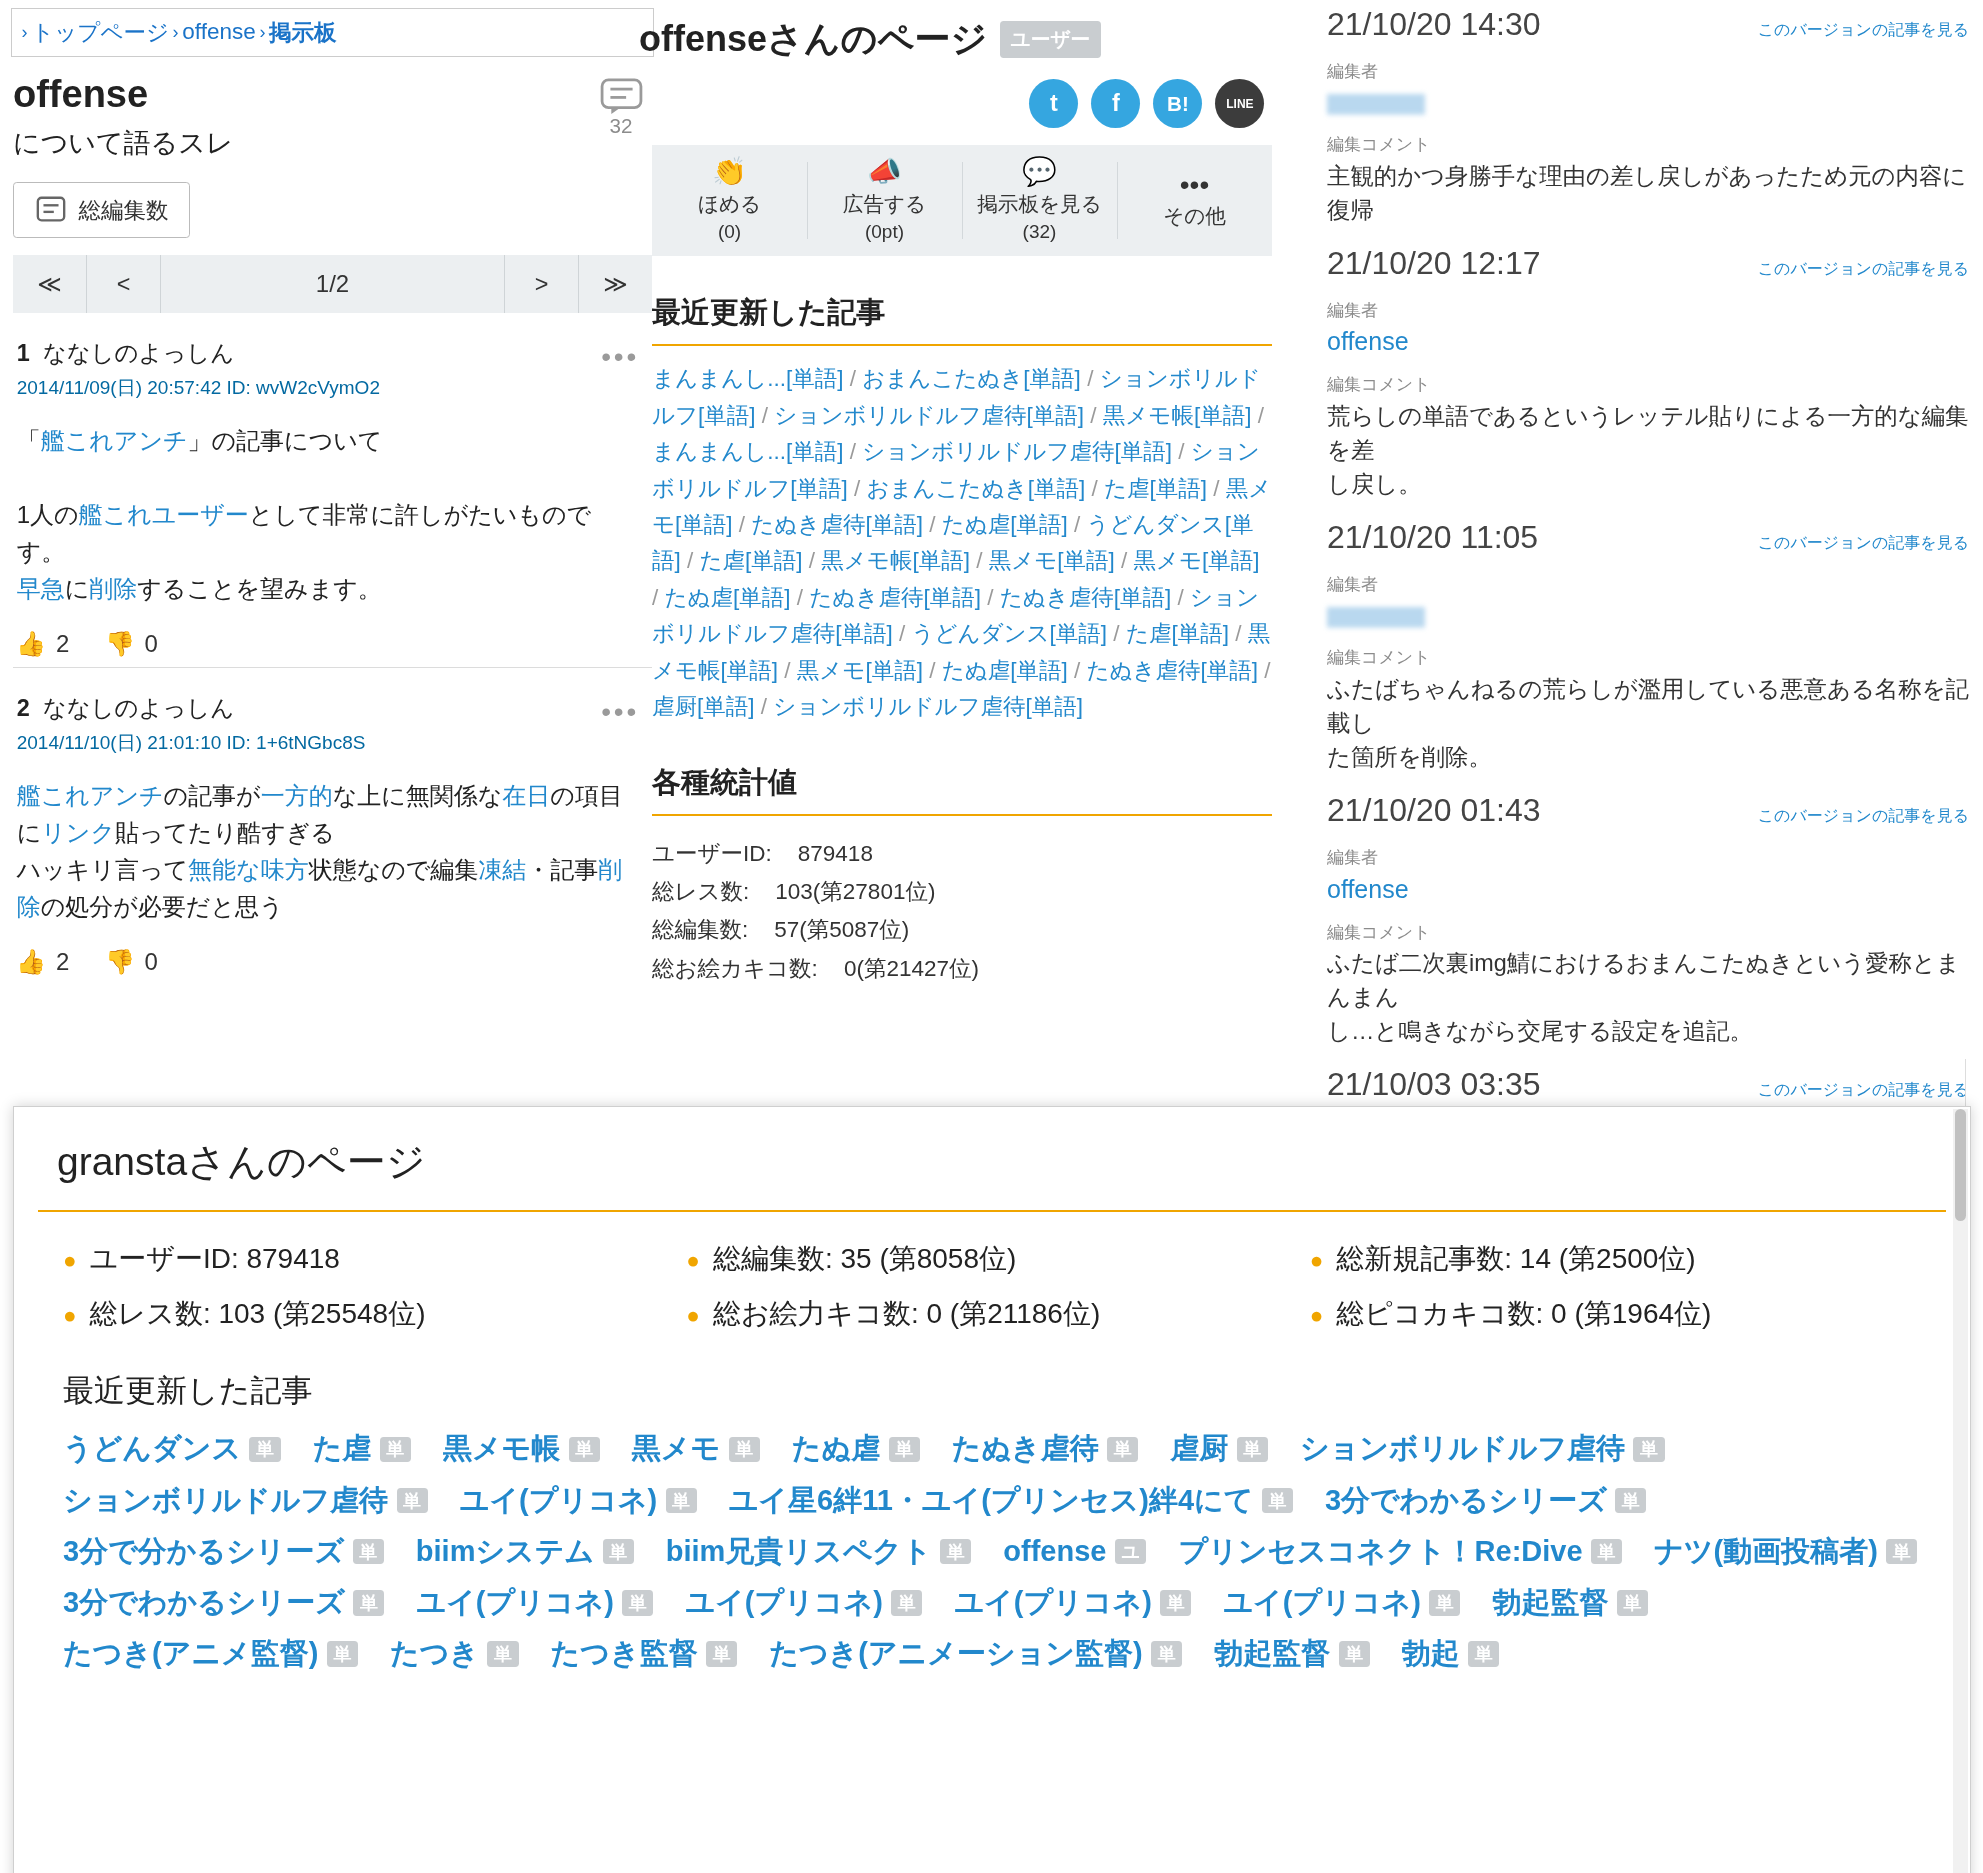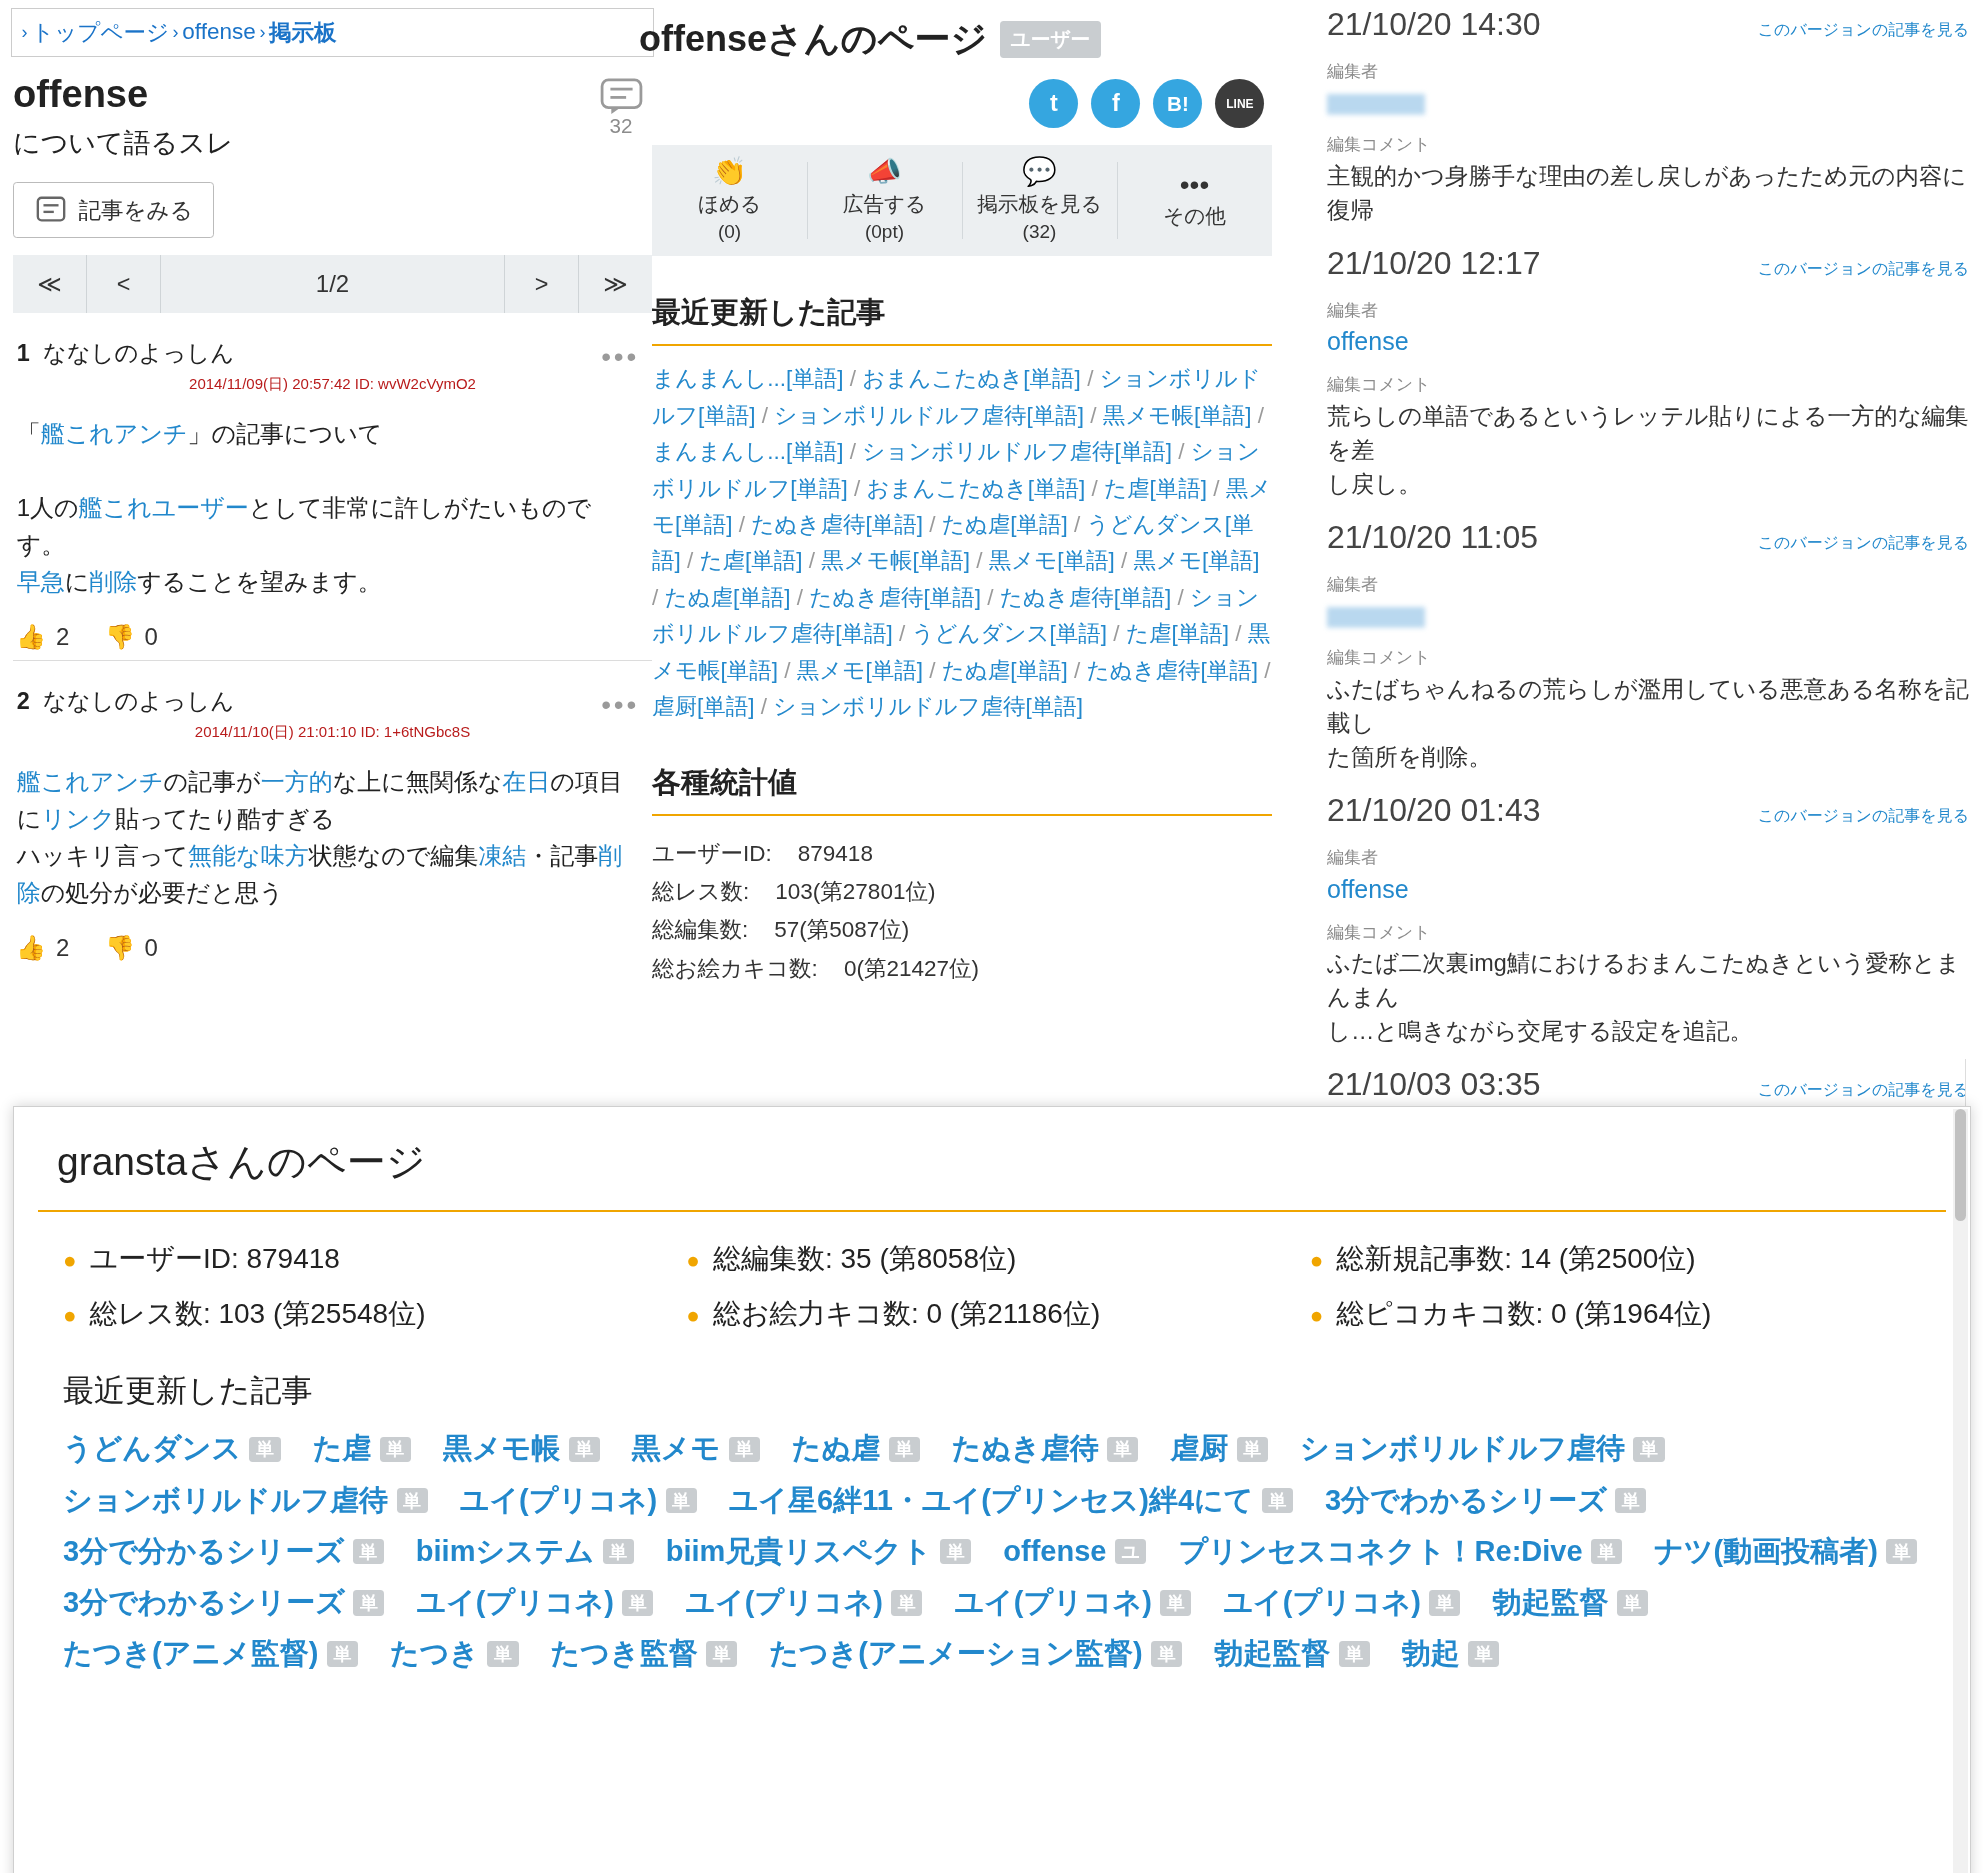--- a/index.html
+++ b/index.html
@@ -109,21 +109,21 @@
   
   .post {
     margin: 0 13px;
     padding: 24px 3.7px 9.4px 3.7px;
     border-bottom: 0.9px solid #dcdcdc;
     position: relative;
   }
   .post:last-child { border-bottom: none; }
   .post-head { font-size: 23.4px; color: #222; }
   .post-head .num { font-weight: bold; }
-  .post-meta { font-size: 15px; color: #b91c1c; margin-top: 5.6px; text-align: center; }
+  .post-meta { font-size: 19px; color: #0369a1; margin-top: 5.6px; }
   .post-dots {
     position: absolute;
     right: 13px;
     top: 28px;
     color: #9a9a9a;
     font-size: 28px;
     letter-spacing: 2.8px;
   }
   .post-body {
     font-size: 24px;
@@ -368,21 +368,21 @@
         <div class="cnt">32</div>
       </div>
     </div>
 
     <div class="btn-article">
       <svg width="32" height="32" viewBox="0 0 34 34">
         <rect x="3" y="4" width="28" height="24" rx="4" fill="none" stroke="#666" stroke-width="2.5"></rect>
         <line x1="9" y1="12" x2="25" y2="12" stroke="#666" stroke-width="2.5"></line>
         <line x1="9" y1="19" x2="20" y2="19" stroke="#666" stroke-width="2.5"></line>
       </svg>
-      <span>記事をみる</span>
+      <span>総編集数</span>
     </div>
 
     <div class="pager">
       <div class="cell">≪</div>
       <div class="cell">&lt;</div>
       <div class="grow">1/2</div>
       <div class="cell cell-r">&gt;</div>
       <div class="cell cell-r">≫</div>
     </div>
 

